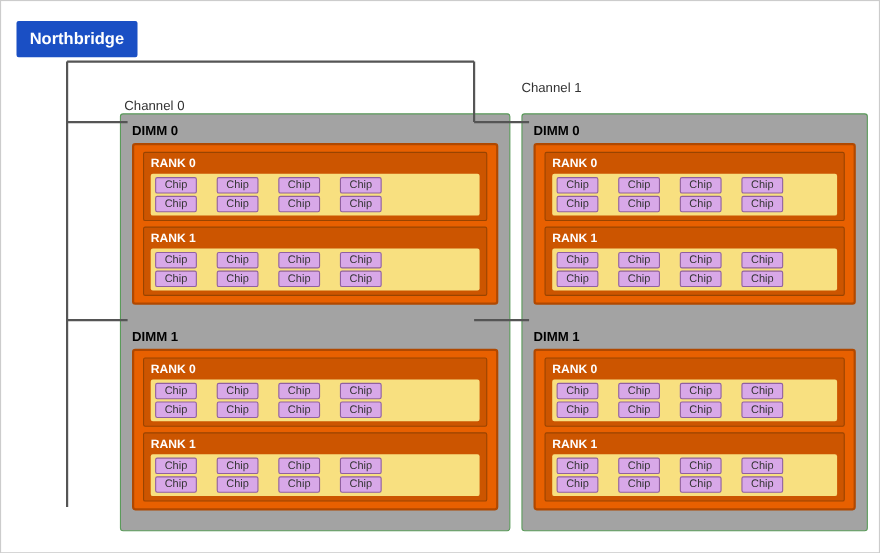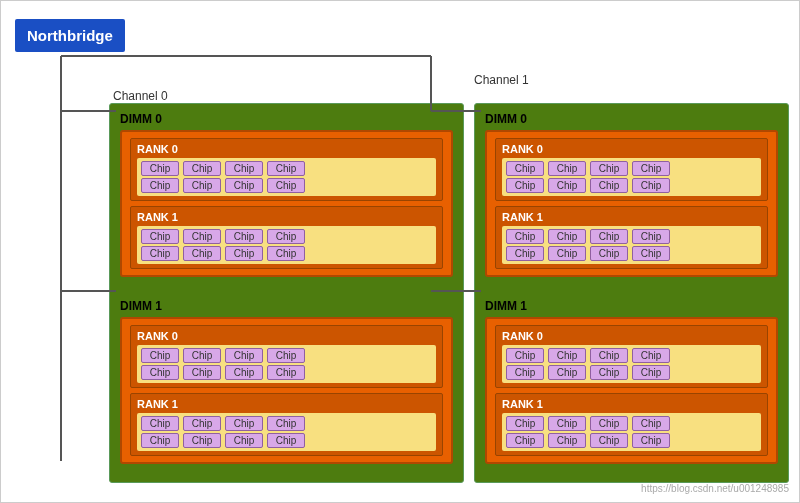--- a/index.html
+++ b/index.html
@@ -42,29 +42,29 @@
       left: 0;
       width: 800px;
       height: 503px;
       pointer-events: none;
       z-index: 5;
     }
 
     
     .channel-container {
       position: absolute;
-      background: #4d7c0f;
+      background: #a3a3a3;
       border: 1px solid #5a9a5a;
       border-radius: 3px;
     }
 
     
     .chip-row {
       display: flex;
-      gap: 4px;
+      gap: 18px;
       margin-bottom: 2px;
     }
 
     .chip-row:last-child {
       margin-bottom: 0;
     }
 
     
     .chip {
       background: #d8a8e8;
@@ -286,15 +286,14 @@
             <div class="chip">Chip</div>
             <div class="chip">Chip</div>
             <div class="chip">Chip</div>
           </div>
         </div>
       </div>
     </div>
 
   </div>
 
-  <div class="watermark">https://blog.csdn.net/u001248985</div>
 
 </div>
 
 </body></html>

